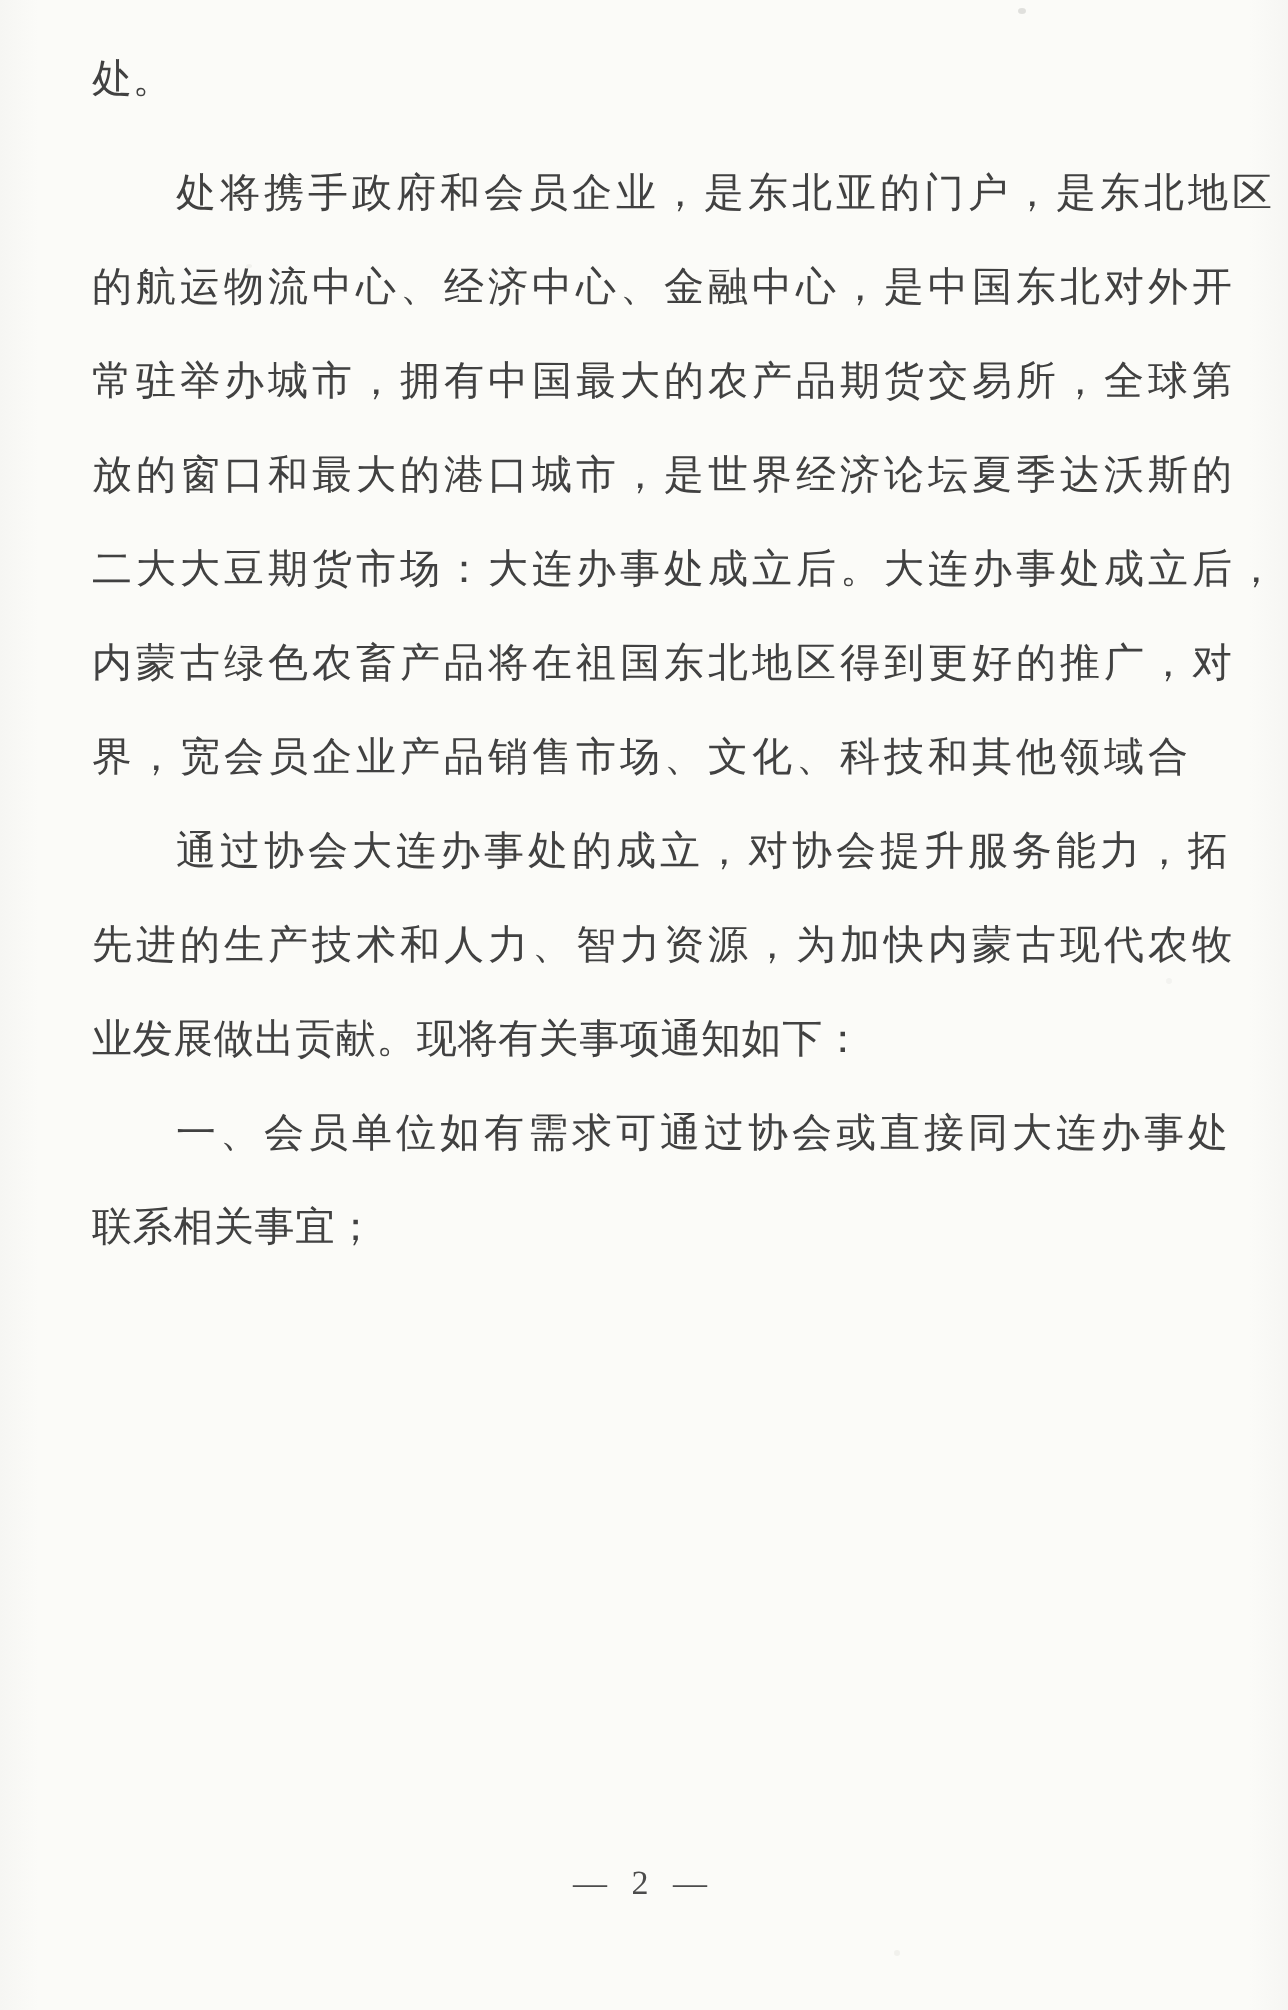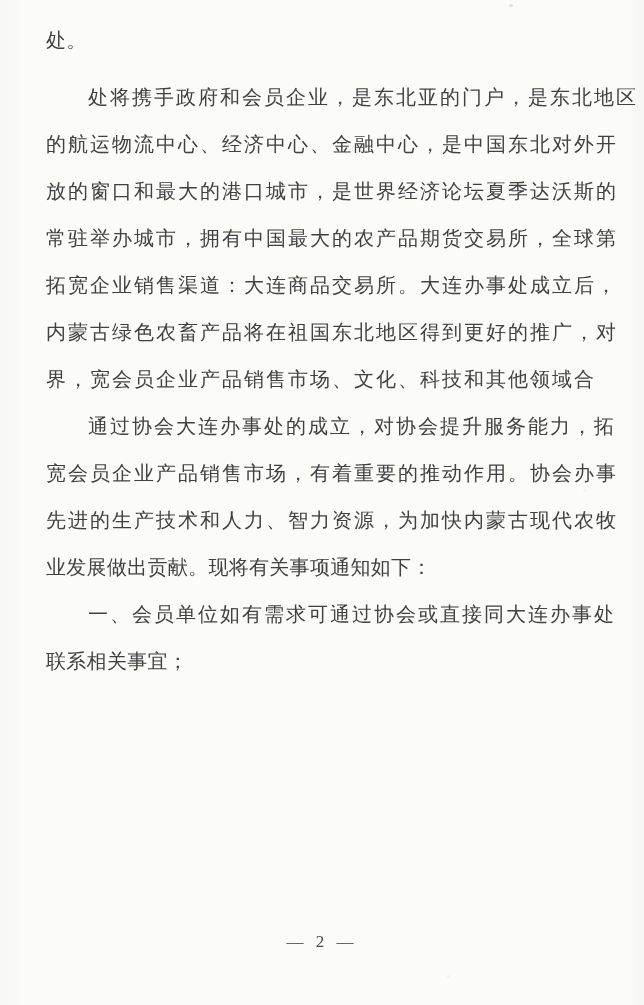--- a/index.html
+++ b/index.html
@@ -62,27 +62,26 @@
   .speck.s4 { left: 583px; top: 489px; width: 3px; height: 3px; opacity: 0.08; }
 </style>
 </head>
 <body>
 
 <div class="page">
   <main class="text-col">
     <div class="line gap-after">处。</div>
     <div class="line indent fill">处将携手政府和会员企业，是东北亚的门户，是东北地区</div>
     <div class="line fill">的航运物流中心、经济中心、金融中心，是中国东北对外开</div>
+    <div class="line fill">常驻举办城市，拥有中国最大的农产品期货交易所，全球第</div>
     <div class="line fill">放的窗口和最大的港口城市，是世界经济论坛夏季达沃斯的</div>
-    <div class="line fill">常驻举办城市，拥有中国最大的农产品期货交易所，全球第</div>
-    <div class="line fill">拓宽企业销售渠道：大连商品交易所。大连办事处成立后，</div>
+    <div class="line fill">二大大豆期货市场：大连办事处成立后。大连办事处成立后，</div>
     <div class="line fill">内蒙古绿色农畜产品将在祖国东北地区得到更好的推广，对</div>
     <div class="line fill">界，宽会员企业产品销售市场、文化、科技和其他领域合</div>
     <div class="line indent fill">通过协会大连办事处的成立，对协会提升服务能力，拓</div>
-    <div class="line fill">宽会员企业产品销售市场，有着重要的推动作用。协会办事</div>
     <div class="line fill">先进的生产技术和人力、智力资源，为加快内蒙古现代农牧</div>
     <div class="line">业发展做出贡献。现将有关事项通知如下：</div>
     <div class="line indent fill">一、会员单位如有需求可通过协会或直接同大连办事处</div>
     <div class="line">联系相关事宜；</div>
   </main>
 
   <div class="footer">— 2 —</div>
 
   <div class="speck s1"></div>
   <div class="speck s2"></div>

